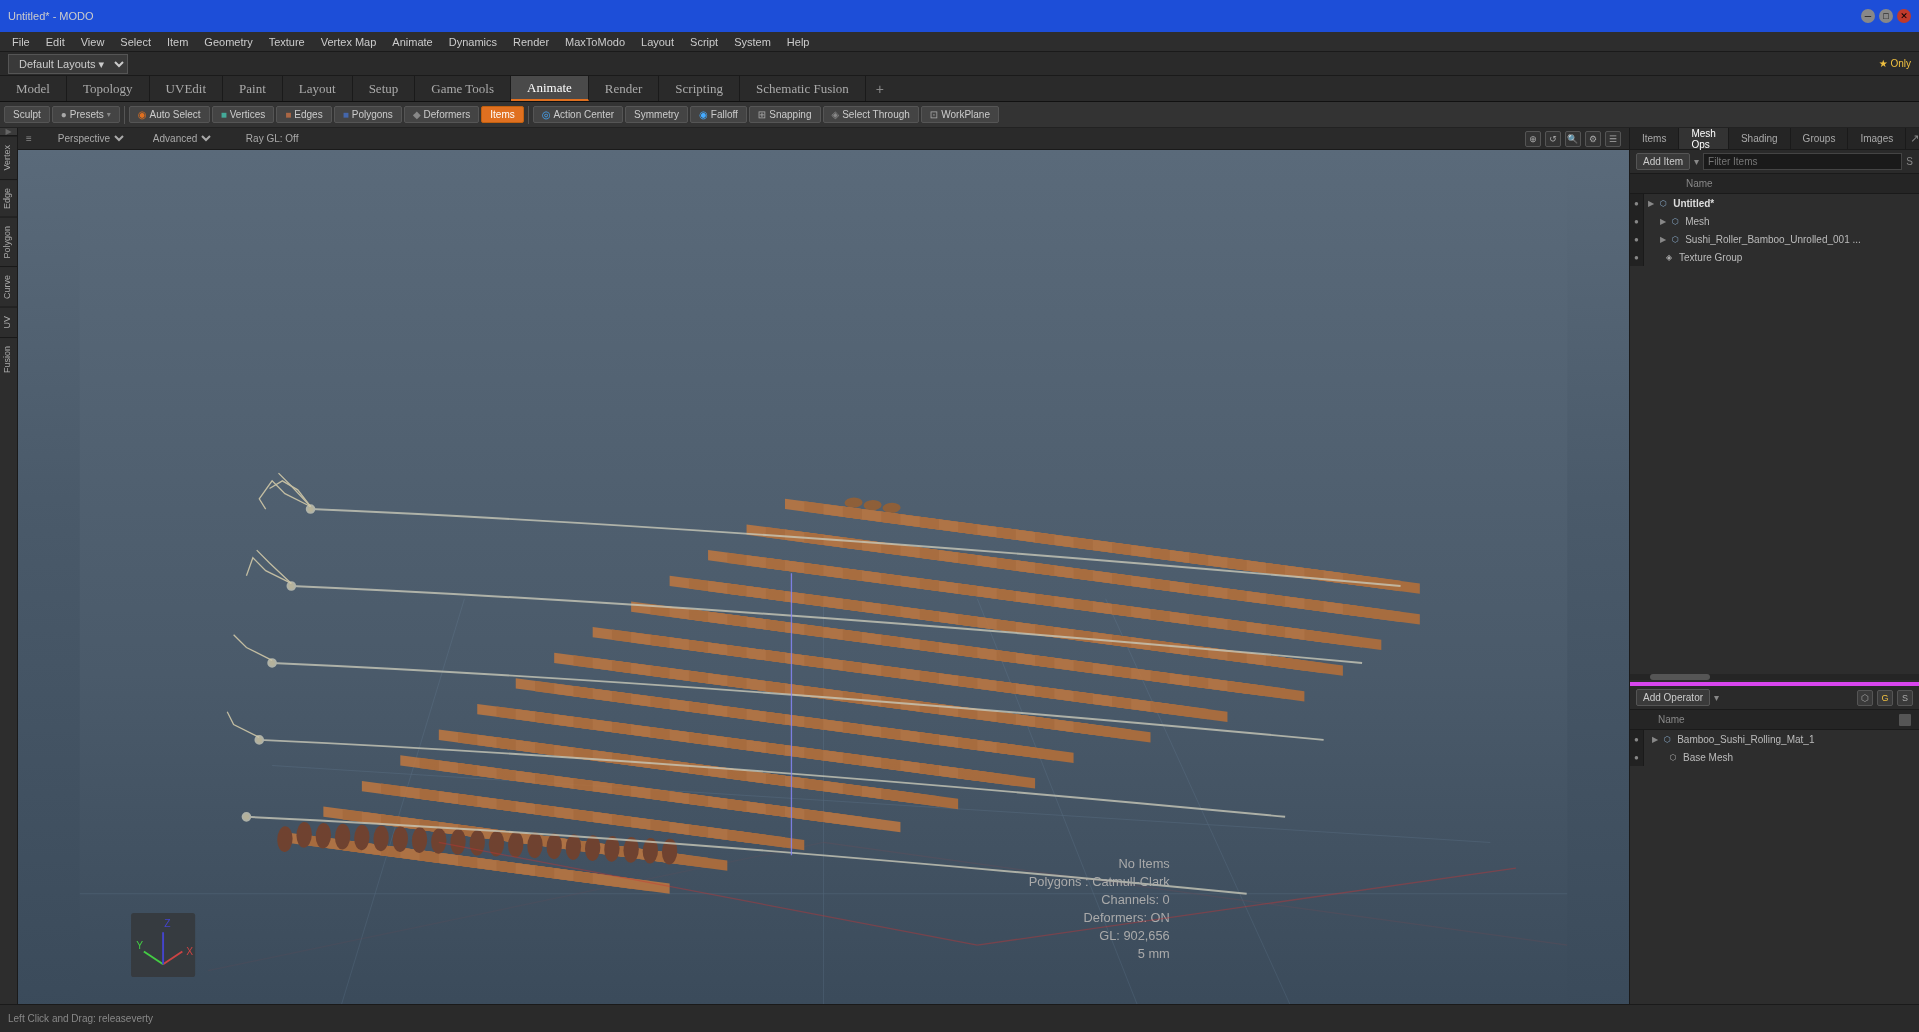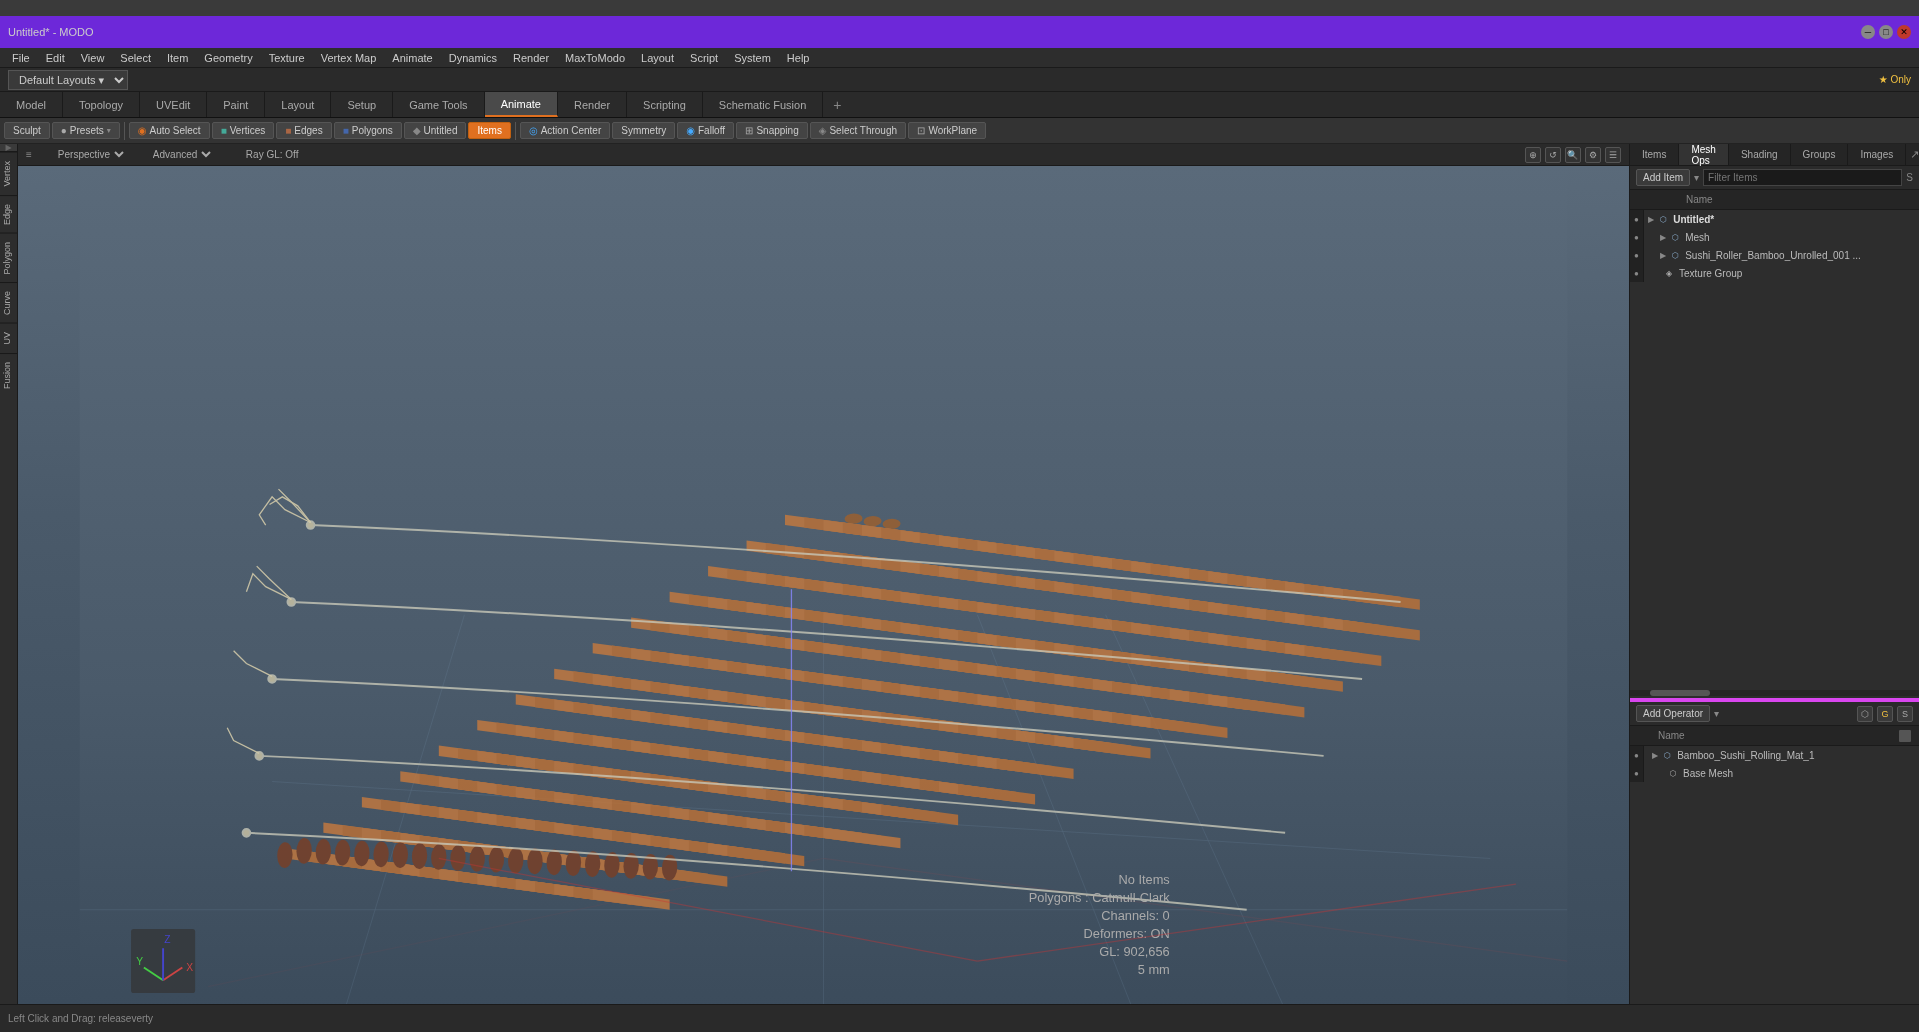--- a/index.html
+++ b/index.html
@@ -1,36 +1,36 @@
 <!DOCTYPE html>
 <html><head>
   <meta charset="utf-8">
   <style>
     * { margin: 0; padding: 0; box-sizing: border-box; }
     body { width: 1919px; height: 1032px; background: #3a3a3a; font-family: Arial, sans-serif; font-size: 11px; color: #ccc; overflow: hidden; }
 
     
-    #titlebar { height: 20px; background: #6d28d9; display: flex; align-items: center; justify-content: space-between; padding: 16px 8px; margin-top: 16px; }
+    #titlebar { height: 20px; background: #1d4ed8; display: flex; align-items: center; justify-content: space-between; padding: 16px 8px; }
     #titlebar-controls { display: flex; gap: 4px; }
     .titlebar-btn { width: 14px; height: 14px; border-radius: 50%; border: none; cursor: pointer; font-size: 9px; display: flex; align-items: center; justify-content: center; }
     .tb-min { background: #888; }
     .tb-max { background: #888; }
     .tb-close { background: #c0392b; }
 
     
     #menubar { height: 20px; background: #2d2d2d; display: flex; align-items: center; padding: 0 4px; border-bottom: 1px solid #1a1a1a; }
     .menu-item { padding: 2px 8px; color: #ccc; font-size: 11px; cursor: pointer; }
 
     
     #layoutbar { height: 24px; background: #2a2a2a; display: flex; align-items: center; padding: 0 8px; gap: 8px; border-bottom: 1px solid #1a1a1a; }
     #layout-dropdown { background: #3a3a3a; color: #ccc; border: 1px solid #555; padding: 2px 6px; font-size: 11px; cursor: pointer; }
 
     
     #tabbar { height: 26px; background: #2a2a2a; display: flex; align-items: stretch; border-bottom: 1px solid #111; }
-    .tab { padding: 0 16px; display: flex; align-items: center; color: #aaa; font-size: 11px; cursor: pointer; border-right: 1px solid #1a1a1a; }
+    .tab { padding: 0 16px; display: flex; align-items: center; color: #aaa; font-size: 13px; cursor: pointer; border-right: 1px solid #1a1a1a; font-family: Liberation Serif, serif; }
     .tab.active { background: #4a4a4a; color: #fff; border-bottom: 2px solid #e07020; }
     .tab-add { padding: 0 10px; display: flex; align-items: center; color: #888; cursor: pointer; font-size: 14px; }
 
     
     #toolbar { height: 26px; background: #333; display: flex; align-items: center; padding: 0 4px; gap: 2px; border-bottom: 1px solid #222; }
     .toolbar-btn { padding: 2px 8px; background: #444; color: #ccc; border: 1px solid #555; font-size: 10px; cursor: pointer; display: flex; align-items: center; gap: 3px; border-radius: 2px; white-space: nowrap; }
     .toolbar-btn.active { background: #e07020; color: #fff; border-color: #c06010; }
     .toolbar-sep { width: 1px; height: 18px; background: #555; margin: 0 2px; }
 
     
@@ -175,21 +175,21 @@
   <div class="toolbar-btn">
     <span style="color:#a64;">■</span>
     <span>Edges</span>
   </div>
   <div class="toolbar-btn">
     <span style="color:#46a;">■</span>
     <span>Polygons</span>
   </div>
   <div class="toolbar-btn">
     <span style="color:#888;">◆</span>
-    <span>Untitled</span>
+    <span>Deformers</span>
   </div>
   <div class="toolbar-btn active">
     <span>Items</span>
   </div>
   <div class="toolbar-sep"></div>
   <div class="toolbar-btn">
     <span style="color:#4af;">◎</span>
     <span>Action Center</span>
   </div>
   <div class="toolbar-btn">

